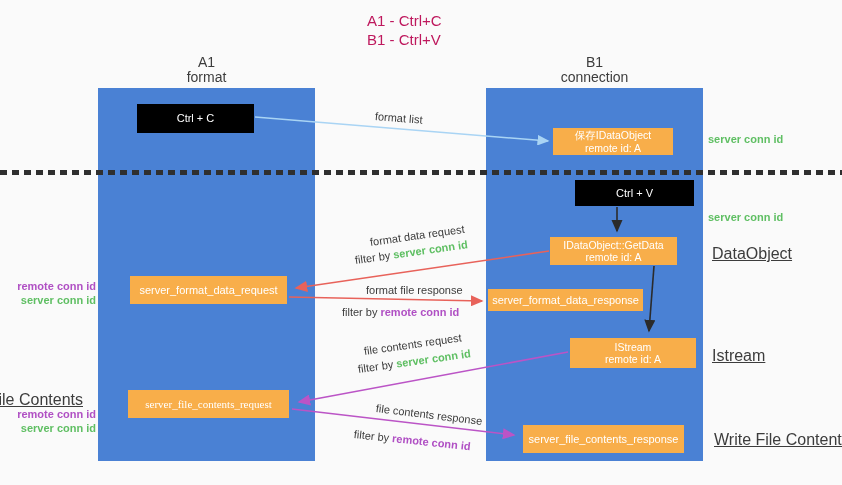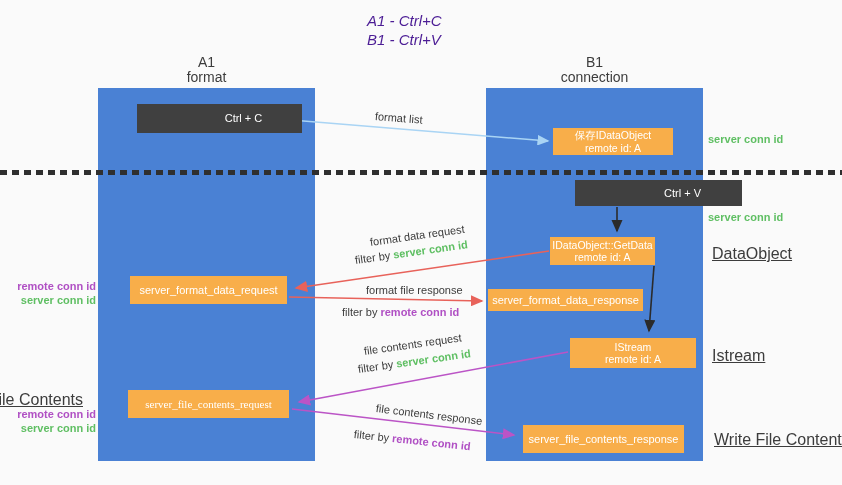--- a/index.html
+++ b/index.html
@@ -1,39 +1,39 @@
 <!DOCTYPE html>
 <html><head>
 <meta charset="utf-8">
 <style>
   html,body{margin:0;padding:0;background:#fafafa;}
   body{font-family:"Liberation Sans","DejaVu Sans",sans-serif;}
   #canvas{position:relative;width:842px;height:485px;background:#fafafa;overflow:hidden;}
 
   .abs{position:absolute;}
 
-  .title{left:367px;top:11px;font-size:15px;line-height:19px;color:#4c1d95;white-space:pre;font-style:italic;}
+  .title{left:367px;top:11px;font-size:15px;line-height:19px;color:#be185d;white-space:pre;}
 
   .lane{background:#4A81D4;}
   .lane-a1{left:98px;top:88px;width:217px;height:373px;}
   .lane-b1{left:486px;top:88px;width:217px;height:373px;}
   .lane-header{top:55px;width:217px;text-align:center;font-size:14px;line-height:15px;color:#3c3c3c;}
   .lane-header.a1{left:98px;}
   .lane-header.b1{left:486px;}
 
   .node{display:flex;flex-direction:column;align-items:center;justify-content:center;
         color:#fff;font-size:11px;text-align:center;line-height:13px;}
-  .green{background:#404040;padding-left:48px;}
+  .green{background:#000000;}
   .orange{background:#F8AE4A;}
   .two-line{font-size:10.5px;line-height:12.5px;}
 
   .n-ctrl-c{left:137px;top:104px;width:117px;height:29px;}
   .n-save{left:553px;top:128px;width:120px;height:27px;}
   .n-ctrl-v{left:553px;top:180px;width:119px;height:26px;margin-left:22px;}
-  .n-getdata{left:550px;top:237px;width:105px;height:28px;}
+  .n-getdata{left:550px;top:237px;width:127px;height:28px;}
   .n-format-req{left:130px;top:276px;width:157px;height:28px;}
   .n-format-resp{left:488px;top:289px;width:155px;height:22px;}
   .n-istream{left:570px;top:338px;width:126px;height:30px;}
   .n-file-req{left:128px;top:390px;width:161px;height:28px;font-family:Liberation Serif, serif;}
   .n-file-resp{left:523px;top:425px;width:161px;height:28px;}
 
   .dashline{left:0;top:170px;width:842px;height:5px;
     background:repeating-linear-gradient(90deg,#2f2f2f 0 7px,transparent 7px 12px);}
 
   .lbl{font-size:11px;color:#3c3c3c;white-space:nowrap;}

